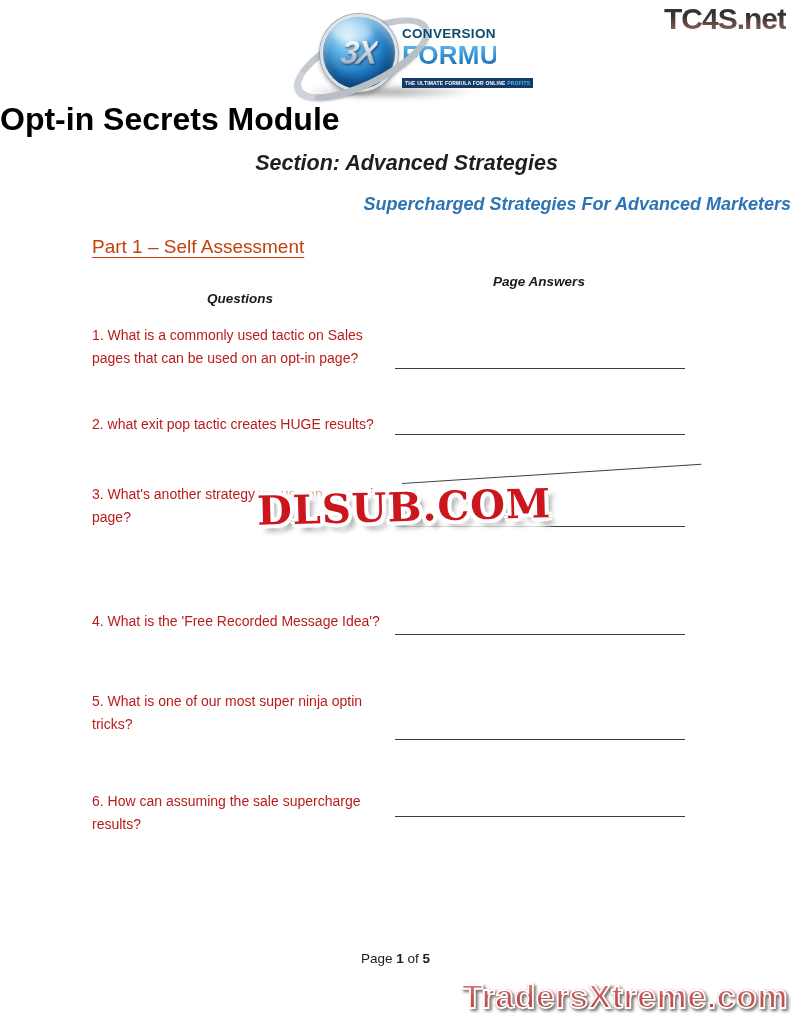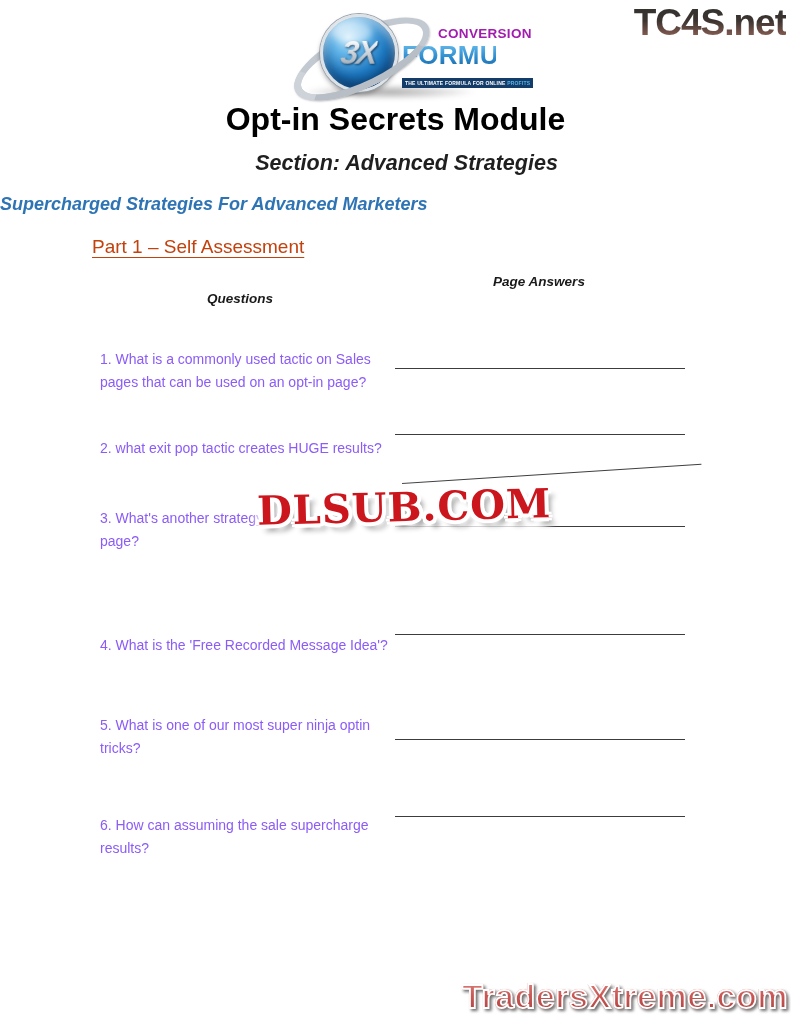--- a/index.html
+++ b/index.html
@@ -34,63 +34,63 @@
     -webkit-background-clip:text; background-clip:text; color:transparent;
     transform:skewX(-8deg);
     filter:drop-shadow(1px 1px 1px rgba(8,40,72,.85));
   }
   .orb-ring-front {
     position:absolute; left:-8px; top:22px; width:134px; height:44px;
     border:7px solid transparent; border-bottom-color:#b7bec6; border-left-color:#cdd3d9;
     border-radius:50%; transform:rotate(-26deg); z-index:3;
   }
   .logo-textcol { position:absolute; left:106px; top:18px; width:94px; z-index:2; }
-  .logo-line1 { font-size:13.5px; font-weight:800; color:#a21caf; letter-spacing:.3px;margin-left:36px; }
+  .logo-line1 { font-size:13.5px; font-weight:800; color:#0c4a6e; letter-spacing:.3px; }
   .logo-line2 {
     font-size:26px; font-weight:800; letter-spacing:.3px; margin-top:-1px;
     background:linear-gradient(180deg,#74c6f2 0%, #2e8ed0 55%, #155f9e 100%);
     -webkit-background-clip:text; background-clip:text; color:transparent;
   }
   .logo-tagline {
     display:inline-block; margin-top:2px; background:#133c68; color:#ffffff;
     font-size:5px; font-weight:700; letter-spacing:.2px; padding:2px 3px; white-space:nowrap;
   }
   .tag-hl { color:#54b4ec; }
   .logo-shadow {
     position:absolute; left:4px; top:76px; width:178px; height:16px; z-index:0;
     background:radial-gradient(ellipse at center, rgba(40,40,40,.38) 0%, rgba(0,0,0,0) 70%);
     filter:blur(2px);
   }
 
   
   .tc4s {
     position:absolute; top:2px; right:5px;
-    font-size:37px; font-weight:900; letter-spacing:-1px;
+    font-size:30px; font-weight:900; letter-spacing:-1px;
     background:linear-gradient(180deg,#303030 0%, #3c3430 45%, #8e6156 85%, #99695e 100%);
     -webkit-background-clip:text; background-clip:text; color:transparent;
     filter:blur(.4px);
   }
 
   
-  .doc-title { position:absolute; top:101px; left:0; width:100%; text-align:center;
+  .doc-title { position:absolute; top:101px; left:0; width:100%; text-align:left;
     font-size:32px; font-weight:bold; color:#000; }
   .doc-section { position:absolute; top:151px; left:0; width:100%; text-align:center;
     font-size:21.5px; font-weight:bold; font-style:italic; color:#1f1f1f;padding-left:11px; }
-  .doc-subtitle { position:absolute; top:194px; left:0; width:100%; text-align:left;
+  .doc-subtitle { position:absolute; top:194px; left:0; width:100%; text-align:right;
     font-size:18px; font-weight:bold; font-style:italic; color:#2E74B5; }
   .part-heading { position:absolute; left:92px; top:236px; font-size:19px; color:#c2410c;
     text-decoration:underline; text-decoration-thickness:1.4px; text-underline-offset:4px; }
 
   .colhead { position:absolute; top:274px; font-size:13.5px; font-weight:bold; font-style:italic;
     text-align:center; color:#1a1a1a; }
   .colhead-q { left:92px; width:296px;margin-top:17px; }
   .colhead-a { left:393px; width:292px; }
 
   
-  .q { position:absolute; left:100px; width:312px; font-size:14px; line-height:23px; color:#8b5cf6;margin-top:24px; }
+  .q { position:absolute; left:92px; width:312px; font-size:14px; line-height:23px; color:#b91c1c; }
   .q1{top:324px} .q2{top:413px} .q3{top:483px; z-index:1}
   .q4{top:610px} .q5{top:690px} .q6{top:790px}
   .aline { position:absolute; left:395px; width:290px; height:0; border-top:1.5px solid #3c3c3c; }
   .a1{top:368px} .a2{top:434px} .a3{top:526px; z-index:1}
   .a4{top:634px} .a5{top:739px} .a6{top:816px}
 
   
   .wm-diag {
     position:absolute; left:402px; top:483px; width:300px; height:0;
     border-top:1.6px solid #3f3f3f; transform:rotate(-3.7deg); transform-origin:left top; z-index:2;
@@ -164,16 +164,22 @@
   <div class="aline a2"></div>
   <div class="aline a3"></div>
   <div class="aline a4"></div>
   <div class="aline a5"></div>
   <div class="aline a6"></div>
 
   <div class="wm-diag"></div>
   <div class="wm-glow"></div>
   <div class="wm-text">DLSUB.COM</div>
 
+  <div class="footer">
+    <span>Page</span>
+    <span class="b">1</span>
+    <span>of</span>
+    <span class="b">5</span>
+  </div>
 
   <div class="traders">TradersXtreme.com</div>
 
 </div>
 
 </body></html>

